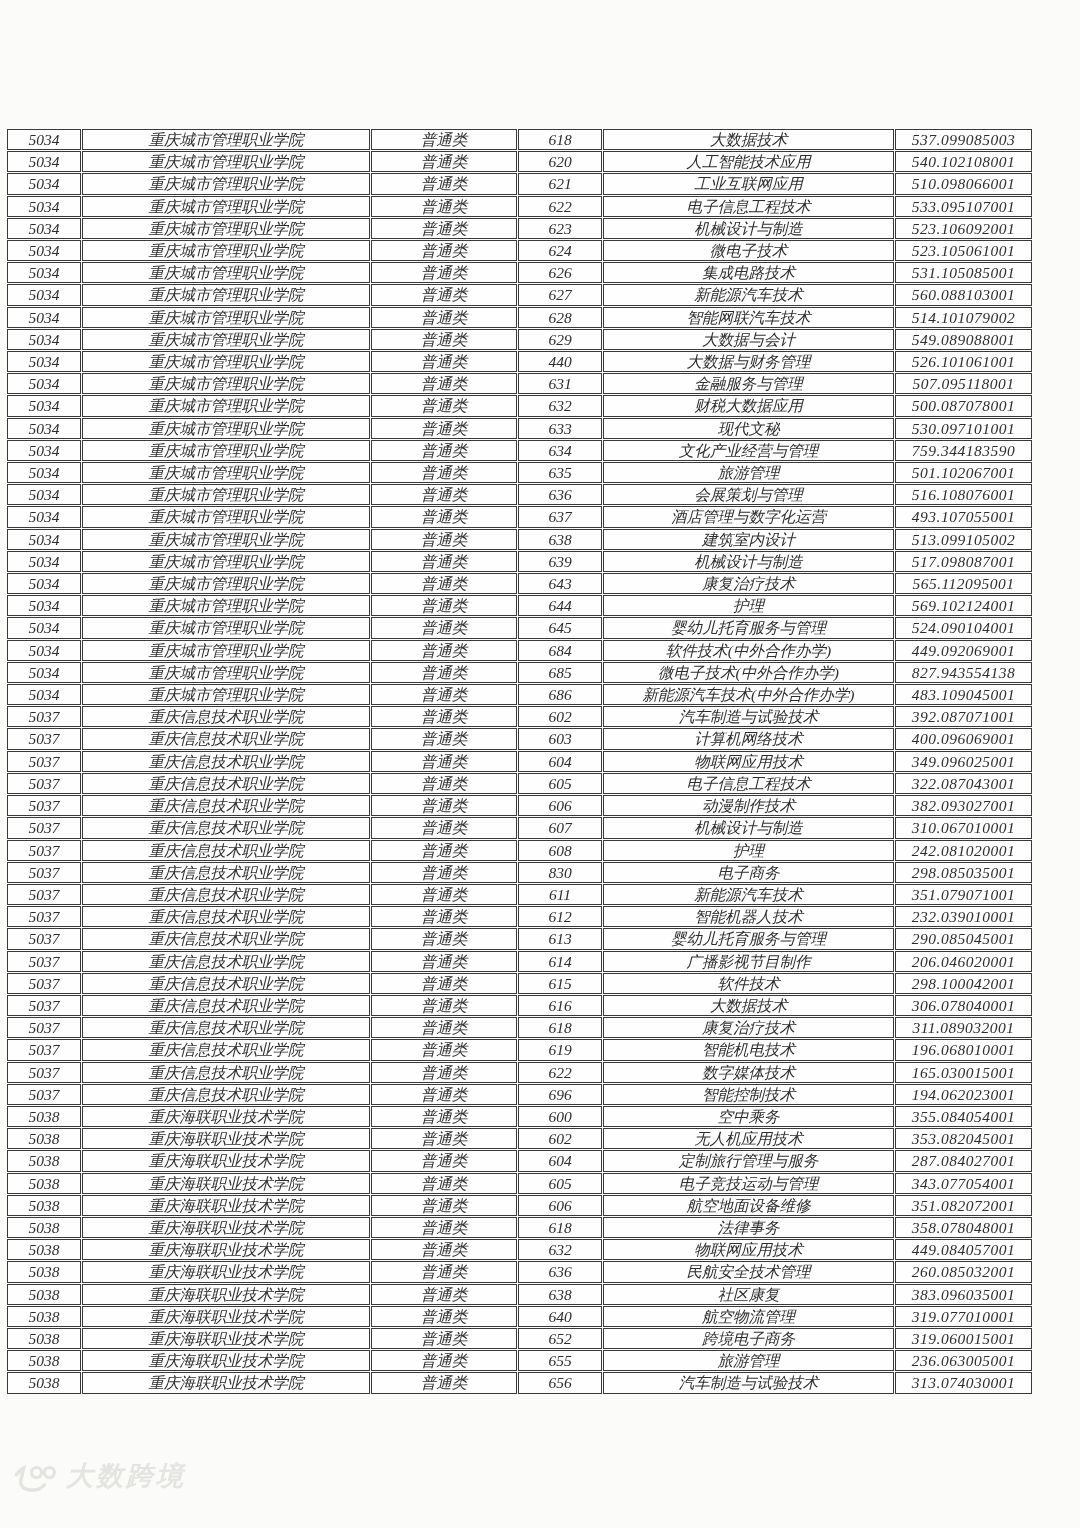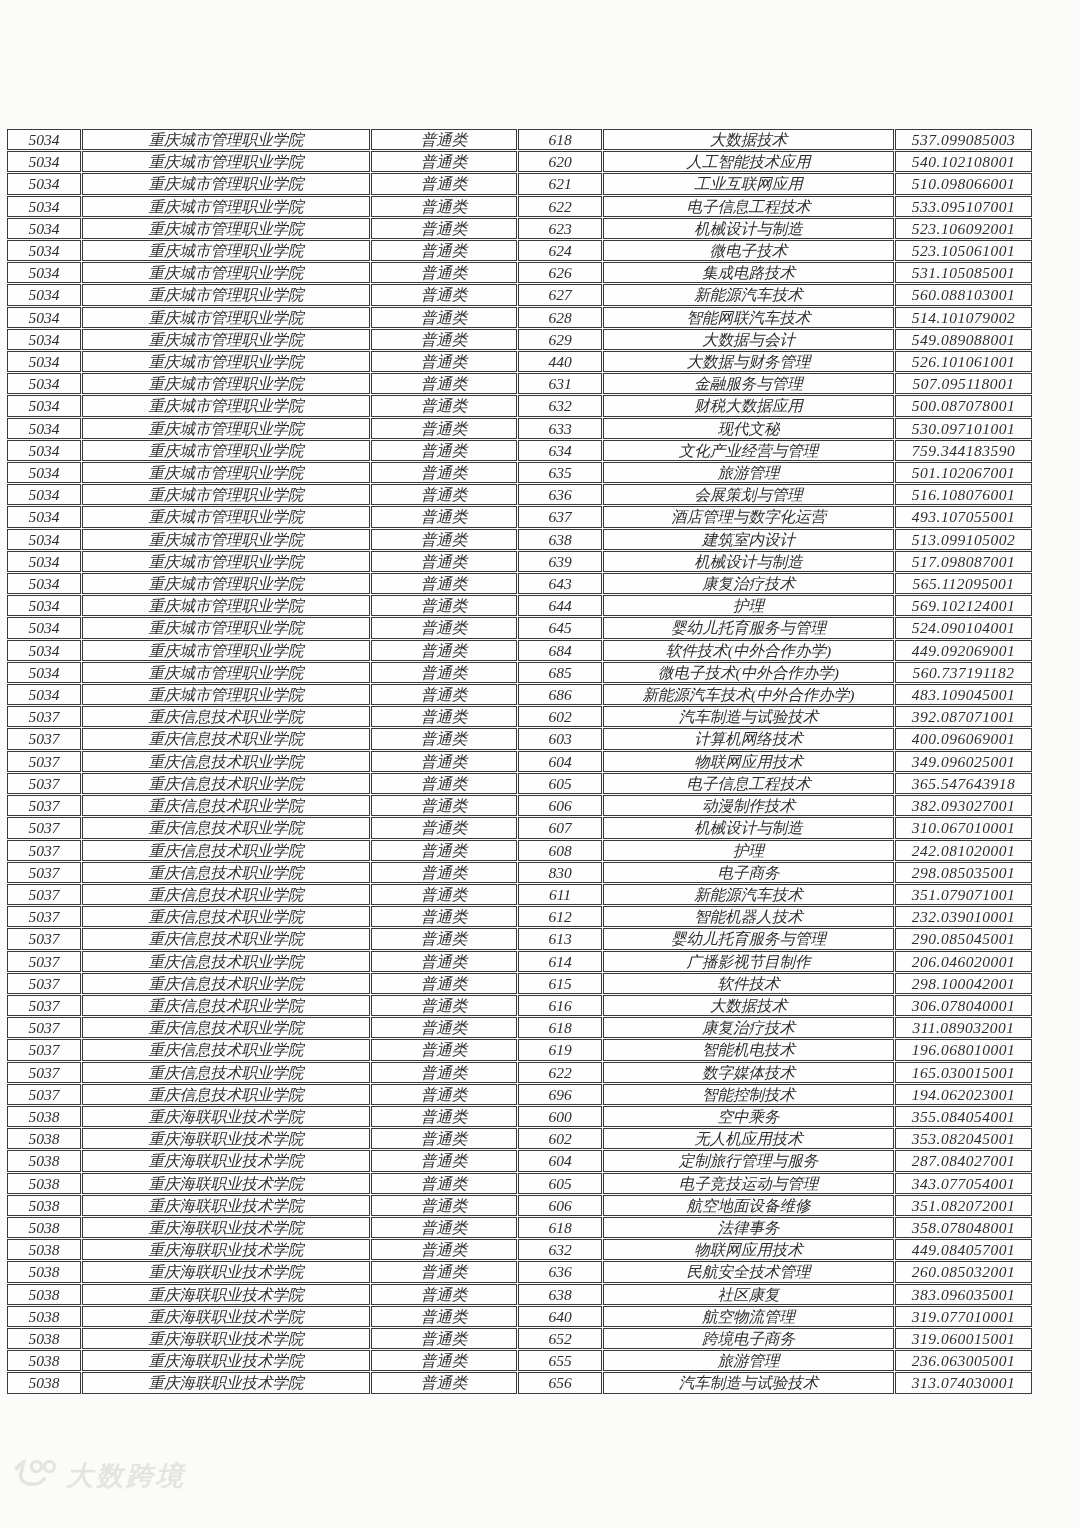--- a/index.html
+++ b/index.html
@@ -35,21 +35,21 @@
     white-space: nowrap;
     overflow: hidden;
   }
   table.score td[data-name="score"] { letter-spacing: 0.5px; }
 
   .watermark {
     position: absolute;
     left: 12px;
     top: 1458px;
     display: flex;
-    align-items: flex-start;
+    align-items: flex-end;
     gap: 8px;
     color: var(--wm-color, #e4e4e1);
     font-family: "Liberation Sans", sans-serif;
     font-weight: bold;
     font-size: 27px;
     letter-spacing: 3px;
     user-select: none;
   }
   .watermark svg { display: block; }
 </style>
@@ -259,21 +259,21 @@
           <td data-name="major-code">684</td>
           <td data-name="major-name">软件技术(中外合作办学)</td>
           <td data-name="score">449.092069001</td>
         </tr>
         <tr data-name="table-row">
           <td data-name="school-code">5034</td>
           <td data-name="school-name">重庆城市管理职业学院</td>
           <td data-name="category">普通类</td>
           <td data-name="major-code">685</td>
           <td data-name="major-name">微电子技术(中外合作办学)</td>
-          <td data-name="score">560.737191182</td>
+          <td data-name="score">827.943554138</td>
         </tr>
         <tr data-name="table-row">
           <td data-name="school-code">5034</td>
           <td data-name="school-name">重庆城市管理职业学院</td>
           <td data-name="category">普通类</td>
           <td data-name="major-code">686</td>
           <td data-name="major-name">新能源汽车技术(中外合作办学)</td>
           <td data-name="score">483.109045001</td>
         </tr>
         <tr data-name="table-row">
@@ -299,21 +299,21 @@
           <td data-name="major-code">604</td>
           <td data-name="major-name">物联网应用技术</td>
           <td data-name="score">349.096025001</td>
         </tr>
         <tr data-name="table-row">
           <td data-name="school-code">5037</td>
           <td data-name="school-name">重庆信息技术职业学院</td>
           <td data-name="category">普通类</td>
           <td data-name="major-code">605</td>
           <td data-name="major-name">电子信息工程技术</td>
-          <td data-name="score">365.547643918</td>
+          <td data-name="score">322.087043001</td>
         </tr>
         <tr data-name="table-row">
           <td data-name="school-code">5037</td>
           <td data-name="school-name">重庆信息技术职业学院</td>
           <td data-name="category">普通类</td>
           <td data-name="major-code">606</td>
           <td data-name="major-name">动漫制作技术</td>
           <td data-name="score">382.093027001</td>
         </tr>
         <tr data-name="table-row">

